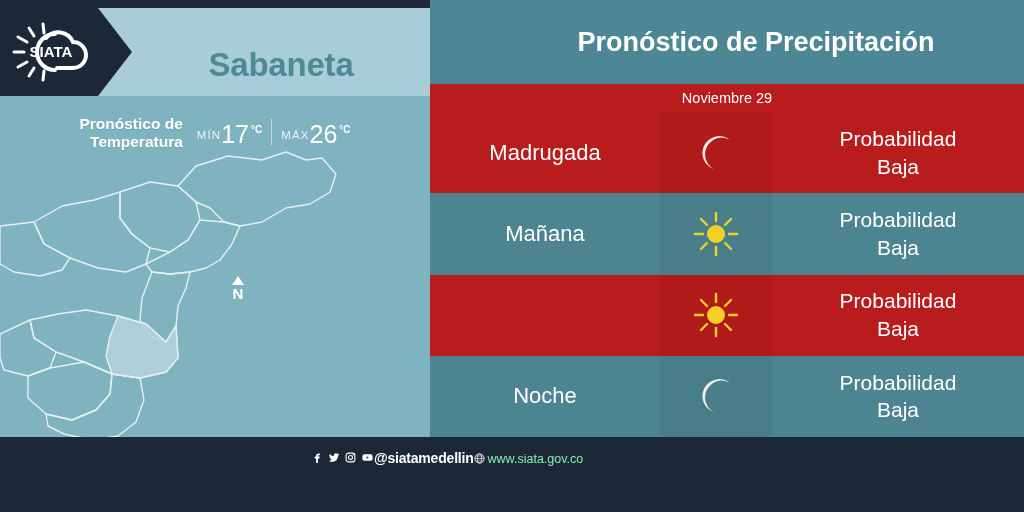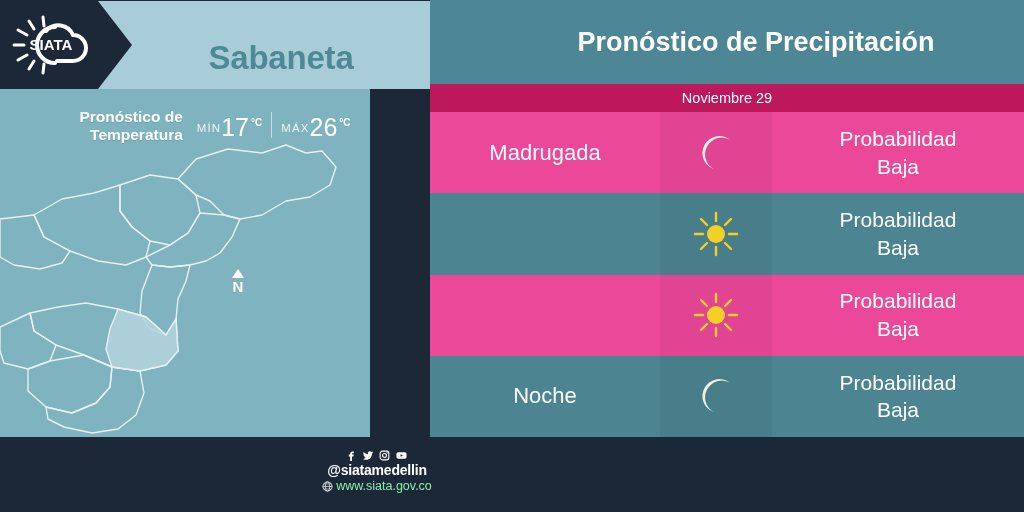--- a/index.html
+++ b/index.html
@@ -7,21 +7,21 @@
   body {
     font-family: "Liberation Sans", sans-serif;
     background:#1c2838;
     overflow:hidden;
     position:relative;
   }
   #page { position:absolute; inset:0; width:1024px; height:512px; }
 
   
   .left-panel{
-    position:absolute; left:0; top:1px; width:370px; height:437px;
+    position:absolute; left:0; top:8px; width:430px; height:437px;
     background:#7fb3c0;
   }
   .left-head-band{
     position:absolute; left:0; top:0; width:430px; height:88px;
     background:#a8cdd8;
   }
   .logo-chevron{
     position:absolute; left:0; top:0; width:132px; height:88px;
     background:#1c2838;
     clip-path: polygon(0 0, 98px 0, 132px 44px, 98px 88px, 0 88px);
@@ -72,25 +72,25 @@
     background:#4d8795;
   }
   .right-title{
     position:absolute; left:0; top:0; width:652px; height:84px;
     display:flex; align-items:center; justify-content:center;
     color:#ffffff; font-size:27px; font-weight:bold;
   }
   .date-band{
     position:absolute; left:0; top:84px; width:594px; height:28px;
     display:flex; align-items:center; justify-content:center;
-    background:#be185d; color:#ffffff; font-size:14.5px;
+    background:#b91c1c; color:#ffffff; font-size:14.5px;
   }
   .rows{ position:absolute; left:0; top:112px; width:594px; height:325px; }
   .frow{ position:relative; width:594px; height:81.25px; }
-  .frow.odd{ background:#ec4899; }
+  .frow.odd{ background:#b91c1c; }
   .frow.even{ background:#4c8491; }
   .cell-period{
     position:absolute; left:0; top:0; width:230px; height:100%;
     display:flex; align-items:center; justify-content:center;
     color:#ffffff; font-size:22px;
   }
   .cell-icon{
     position:absolute; left:230px; top:0; width:112px; height:100%;
     display:flex; align-items:center; justify-content:center;
   }
@@ -103,21 +103,21 @@
   }
   .wicon{ width:46px; height:46px; }
 
   
   .footer{
     position:absolute; left:0; top:437px; width:1024px; height:75px;
     background:#1c2838;
   }
   .social{
     position:absolute; left:312px; top:13px; width:130px;
-    display:flex; flex-direction:column; align-items:center;
+    display:flex; flex-direction:row; align-items:center;
   }
   .social-icons{ display:flex; gap:5px; align-items:center; margin-bottom:1px; }
   .social-icons svg{ display:block; }
   .handle{ color:#ffffff; font-size:14px; font-weight:bold; letter-spacing:-0.2px; }
   .site-row{ display:flex; align-items:center; gap:3px; margin-top:1px; }
   .site{ color:#86efac; font-size:12.5px; }
 </style>
 </head>
 <body>
 
@@ -215,20 +215,21 @@
             <path d="M32 6 A17 17 0 1 0 26 39 A14 14 0 0 1 32 6 Z" fill="#f0efe6" transform="rotate(18 23 23)"></path>
           </svg>
         </div>
         <div class="cell-prob">
           <span>Probabilidad</span>
           <span>Baja</span>
         </div>
       </div>
 
       <div class="frow even">
+        <div class="cell-period">Mañana</div>
         <div class="cell-icon">
           <svg class="wicon" viewBox="0 0 46 46">
             <circle cx="23" cy="23" r="9" fill="#f2d024"></circle>
             <g stroke="#f2d024" stroke-width="2.4" stroke-linecap="round">
               <line x1="23" y1="2" x2="23" y2="10"></line>
               <line x1="23" y1="36" x2="23" y2="44"></line>
               <line x1="2" y1="23" x2="10" y2="23"></line>
               <line x1="36" y1="23" x2="44" y2="23"></line>
               <line x1="8" y1="8" x2="14" y2="14"></line>
               <line x1="32" y1="32" x2="38" y2="38"></line>

